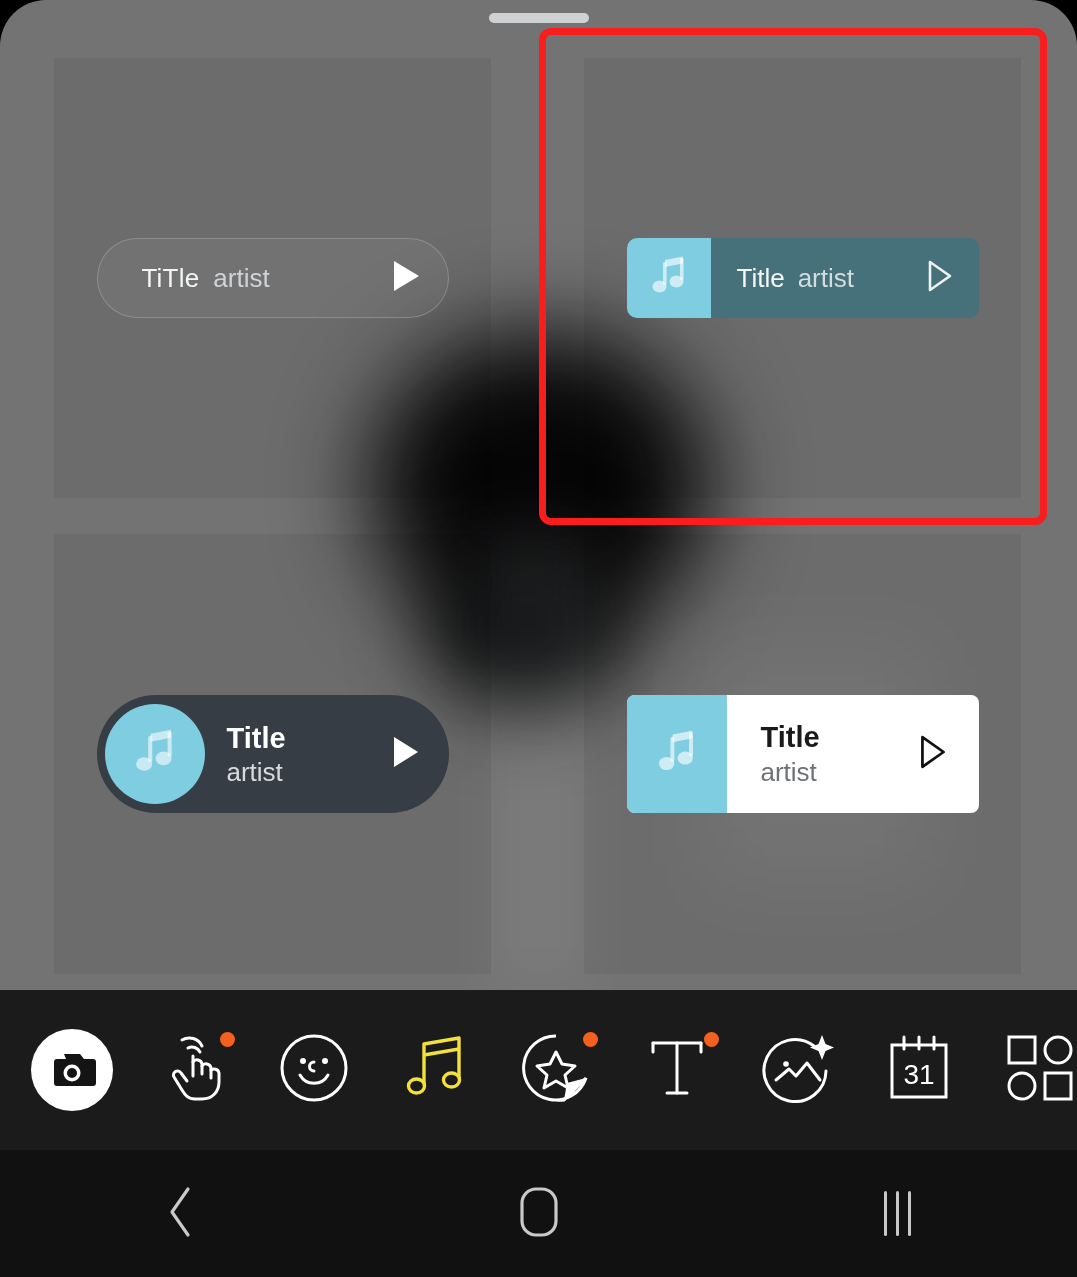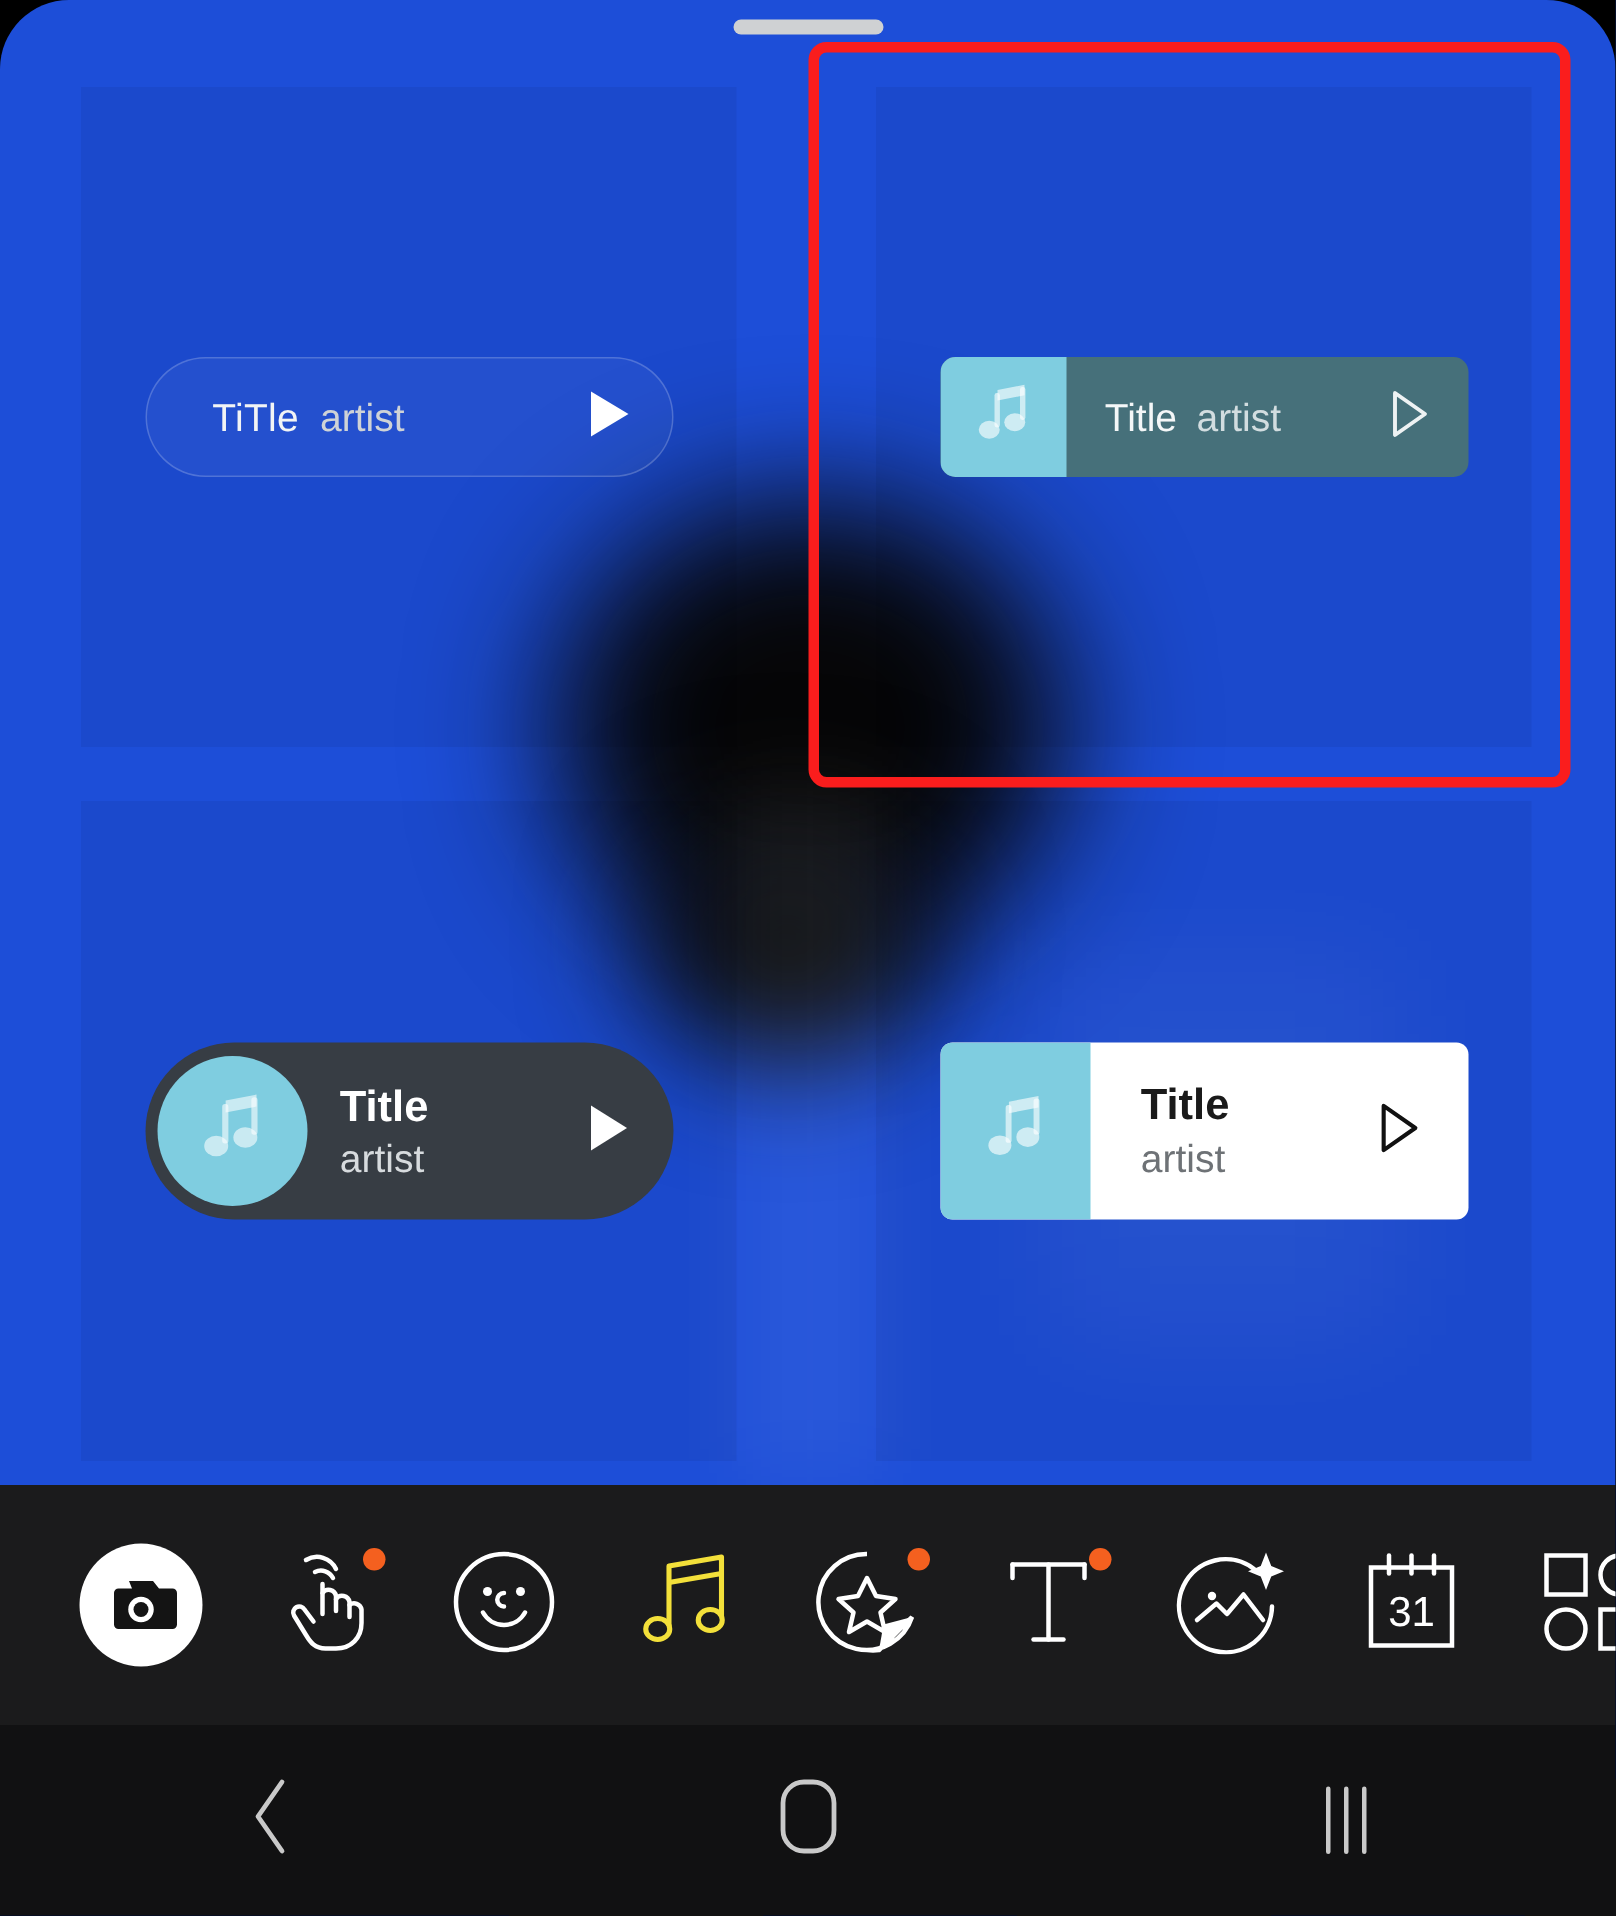--- a/index.html
+++ b/index.html
@@ -18,21 +18,21 @@
     height: 1277px;
     background: #000;
   }
 
   
   #panel {
     position: absolute;
     left: 0; top: 0;
     width: 1077px;
     height: 990px;
-    background: #1d4ed8;
+    background: #737373;
     border-top-left-radius: 46px;
     border-top-right-radius: 46px;
     overflow: hidden;
   }
 
   
   .bg-band {
     position: absolute;
     left: 490px; top: 520px;
     width: 100px; height: 470px;
@@ -211,21 +211,21 @@
   
   #toolbar {
     position: absolute;
     left: 0;
     top: 990px;
     width: 1077px;
     height: 160px;
     background: #1b1b1c;
     display: flex;
     align-items: center;
-    padding-left: 52px;
+    padding-left: 30px;
   }
   .tool {
     position: relative;
     width: 84px;
     height: 84px;
     margin-right: 37px;
     flex: none;
     display: flex;
     align-items: center;
     justify-content: center;

